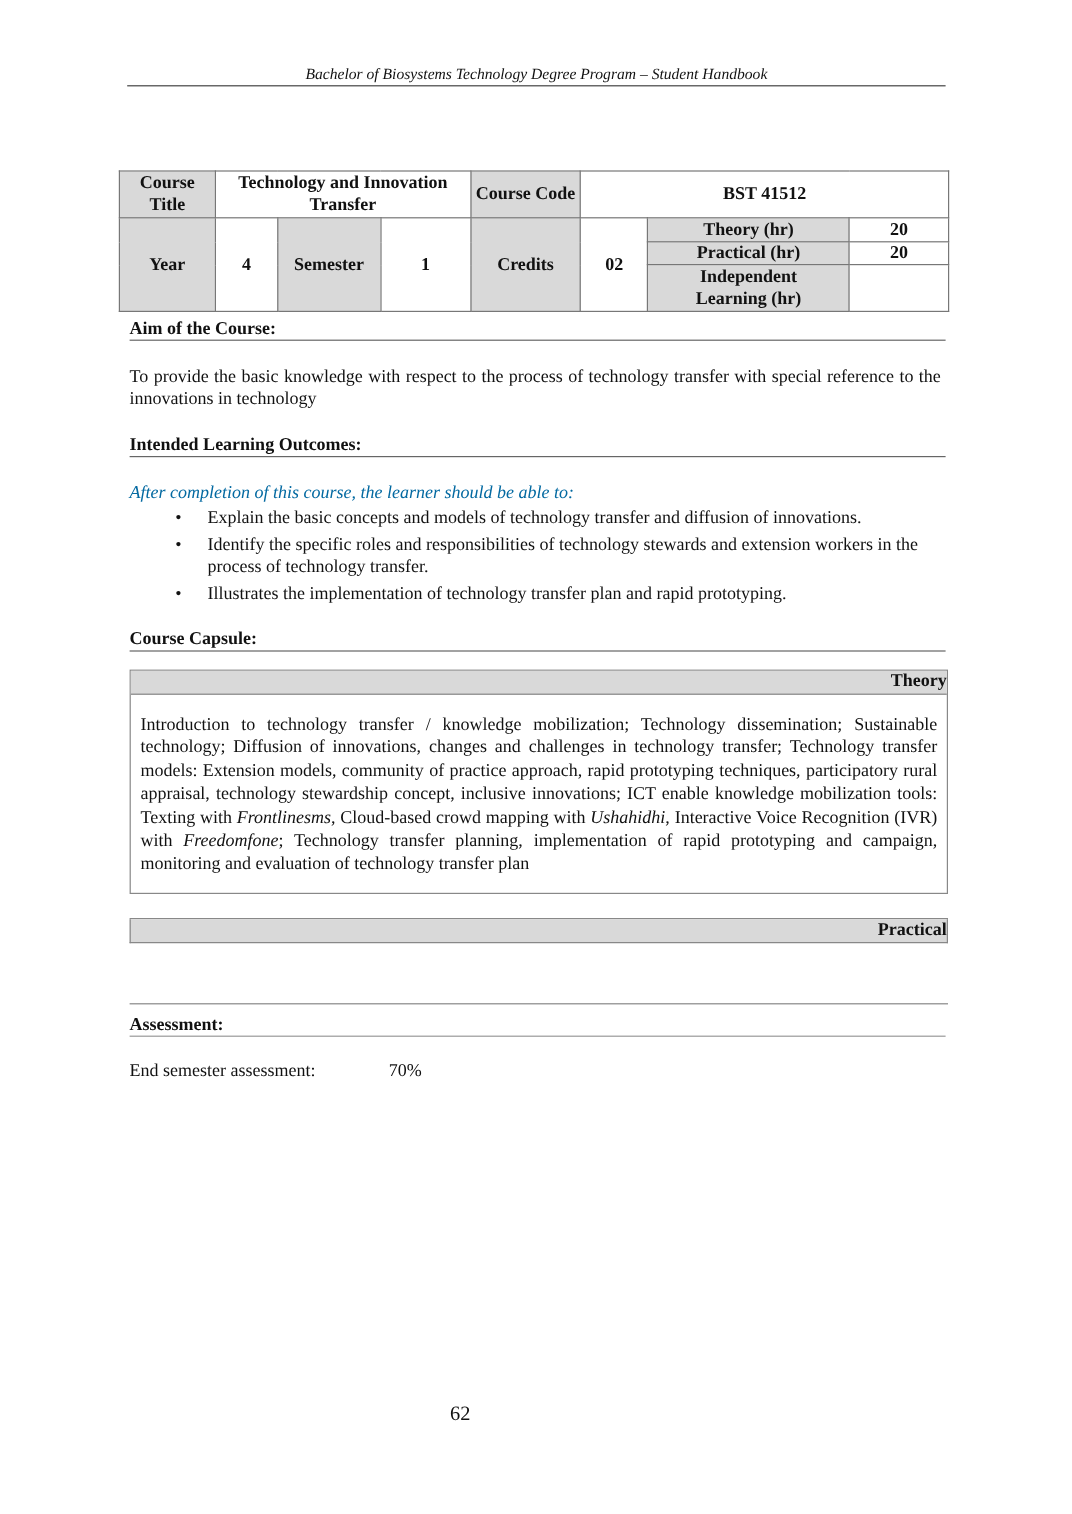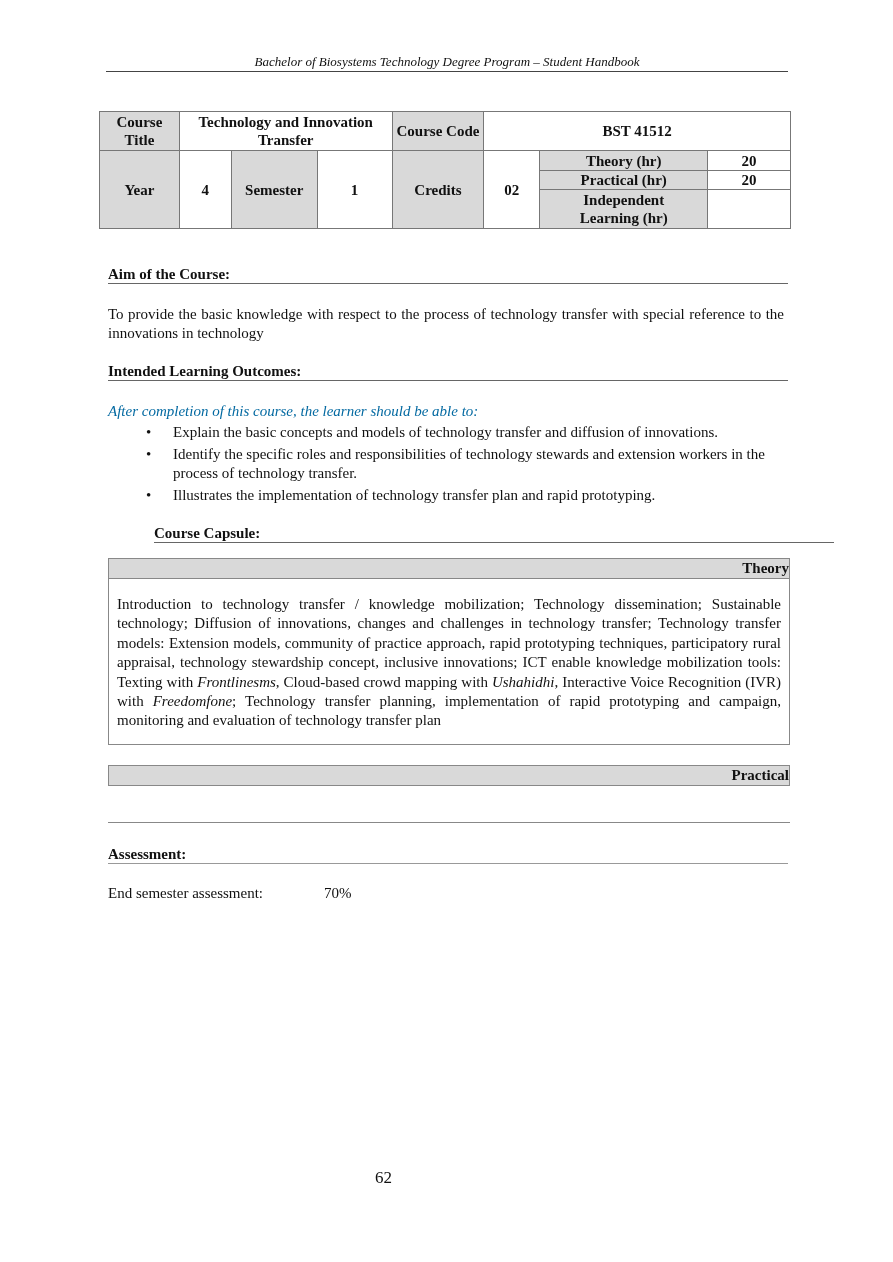--- a/index.html
+++ b/index.html
@@ -1,19 +1,19 @@
 <!DOCTYPE html>
 <html><head>
 <meta charset="utf-8">
 <style>
   html, body { margin:0; padding:0; background:#ffffff; }
   body { width:893px; height:1262px; position:relative; font-family:"Liberation Serif", serif; color:#111; overflow:hidden; }
   .abs { position:absolute; }
   .running-header { left:106px; top:54px; width:682px; text-align:center; font-style:italic; font-size:13px; border-bottom:1px solid #444; padding-bottom:1px; line-height:16px; }
-  table.info { position:absolute; left:99px; top:111px; width:692px; border-collapse:collapse; font-weight:bold; font-size:15px; }
+  table.info { position:absolute; left:99px; top:142px; width:692px; border-collapse:collapse; font-weight:bold; font-size:15px; }
   table.info td { border:1px solid #777; text-align:center; vertical-align:middle; padding:0 2px; line-height:18px; }
   .gray { background:#d9d9d9; }
   .sec-head { left:108px; width:680px; font-weight:bold; font-size:15px; border-bottom:1px solid #666; line-height:18px; padding-bottom:0; }
   .para { left:108px; width:676px; font-size:15px; line-height:19px; text-align:justify; }
   .intro { left:108px; font-style:italic; font-size:15px; line-height:19px; color:#0369a1; }
   ul.outcomes { position:absolute; left:108px; top:423px; width:680px; margin:0; padding:0 0 0 65px; box-sizing:border-box; font-size:15px; line-height:19px; list-style:none; }
   ul.outcomes li { position:relative; margin-bottom:3px; }
   ul.outcomes li .bullet { position:absolute; left:-27px; top:0; }
   .capsule { position:absolute; left:108px; width:682px; border:1px solid #888; box-sizing:border-box; font-size:15px; }
   .capsule .cap-head { background:#d9d9d9; text-align:right; font-weight:bold; border-bottom:1px solid #888; line-height:19px; }
@@ -71,28 +71,28 @@
 <div class="abs para" style="top:305px;">To provide the basic knowledge with respect to the process of technology transfer with special reference to the innovations in technology</div>
 
 <div class="abs sec-head" style="top:362px;">Intended Learning Outcomes:</div>
 <div class="abs intro" style="top:402px;">After completion of this course, the learner should be able to:</div>
 <ul class="outcomes">
   <li><span class="bullet">•</span><span>Explain the basic concepts and models of technology transfer and diffusion of innovations.</span></li>
   <li><span class="bullet">•</span><span>Identify the specific roles and responsibilities of technology stewards and extension workers in the process of technology transfer.</span></li>
   <li><span class="bullet">•</span><span>Illustrates the implementation of technology transfer plan and rapid prototyping.</span></li>
 </ul>
 
-<div class="abs sec-head" style="top:524px;margin-left:46px;">Course Capsule:</div>
+<div class="abs sec-head" style="top:524px;">Course Capsule:</div>
 
 <div class="capsule" style="top:558px; height:187px;">
   <div class="cap-head">Theory</div>
   <div class="cap-body" id="theory-body"><span>Introduction to technology transfer / knowledge mobilization; Technology dissemination; Sustainable technology; Diffusion of innovations, changes and challenges in technology transfer; Technology transfer models: Extension models, community of practice approach, rapid prototyping techniques, participatory rural appraisal, technology stewardship concept, inclusive innovations; ICT enable knowledge mobilization tools: Texting with </span><span style="font-style: italic;">Frontlinesms</span><span>, Cloud-based crowd mapping with </span><span style="font-style: italic;">Ushahidhi</span><span>, Interactive Voice Recognition (IVR) with </span><span style="font-style: italic;">Freedomfone</span><span>; Technology transfer planning, implementation of rapid prototyping and campaign, monitoring and evaluation of technology transfer plan</span></div>
 </div>
 
-<div class="capsule" style="top:765px; height:58px; border-right:none; border-left:none; border-top:1px solid #888;">
+<div class="capsule" style="top:765px; height:72px; border-right:none; border-left:none; border-top:1px solid #888;">
   <div class="cap-head" style="border-left:1px solid #888;border-right:1px solid #888;">Practical</div>
 </div>
 
 <div class="abs sec-head" style="top:845px; border-bottom-color:#999;">Assessment:</div>
 <div class="abs assess" style="top:884px;">
   <div class="row">
     <span class="lbl">End semester assessment:</span>
     <span>70%</span>
   </div>
 </div>

